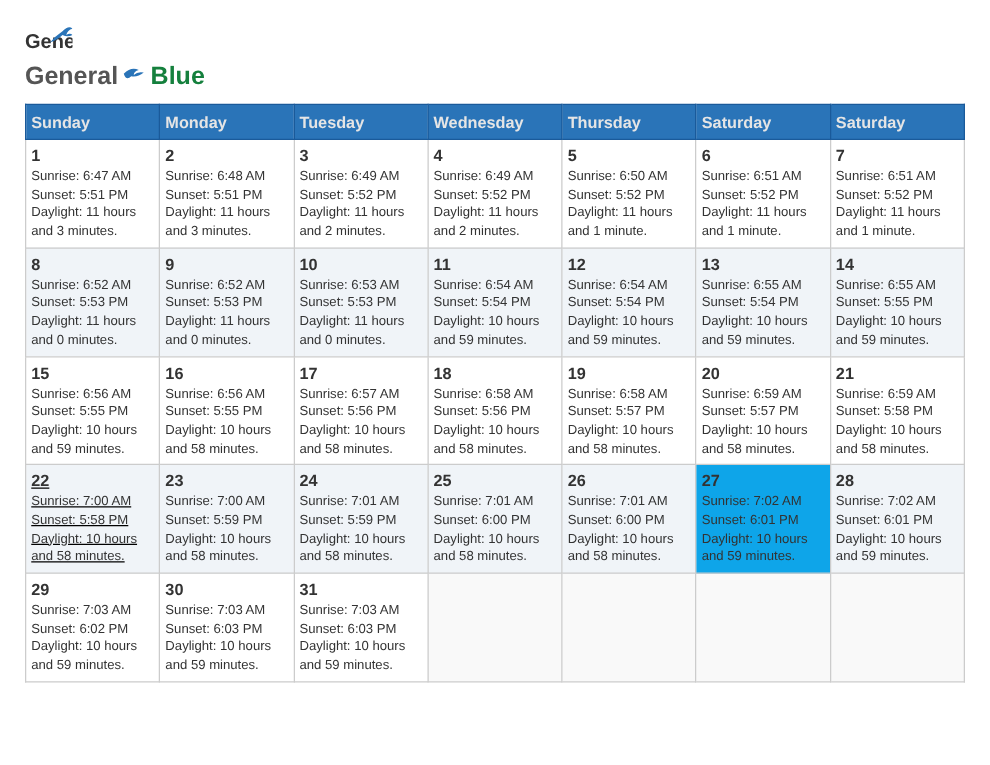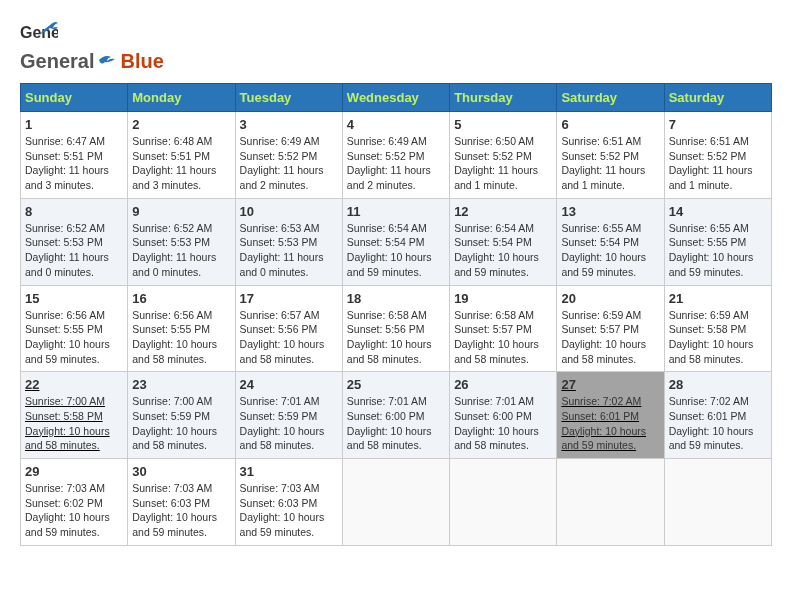--- a/index.html
+++ b/index.html
@@ -33,21 +33,21 @@
       font-size: 16px;
       color: #555;
     }
     .calendar {
       width: 100%;
       border-collapse: collapse;
       font-size: 11px;
     }
     .calendar th {
       background: #2a74b8;
-      color: #bef264;
+      color: #e5e5e5;
       padding: 6px 4px;
       text-align: left;
       font-size: 13px;
       font-weight: bold;
       border: 1px solid #1a5a9a;
       margin-top: 44px;
     }
     .calendar td {
       vertical-align: top;
       padding: 5px 4px;
@@ -86,21 +86,21 @@
           <text x="0" y="18" font-size="16" font-weight="bold" fill="#333" font-family="Arial">General</text>
           <path d="M30 5 Q35 0 38 3 Q34 4 33 8 Q36 6 38 8 Q34 10 30 8 Q26 12 20 14 Q24 9 30 5Z" fill="#2a74b8"></path>
         </svg>
       </div>
     </div>
     <div style="display:flex; align-items:baseline; gap:0;">
       <span style="font-size:20px; font-weight:bold; color:#555;">General</span>
       <svg viewBox="0 0 20 16" width="22" height="16" style="margin: 0 2px;">
         <path d="M2 8 Q8 2 14 5 Q10 6 10 9 Q13 6 18 7 Q13 11 8 10 Q4 14 2 8Z" fill="#2a74b8"></path>
       </svg>
-      <span style="font-size:20px; font-weight:bold; color:#c2410c;">Blue</span>
+      <span style="font-size:20px; font-weight:bold; color:#15803d;">Blue</span>
     </div>
   </div>
   <div class="title-area">
     <div class="month-title"></div>
     <div class="location"></div>
   </div>
 </div>
 
 <table class="calendar">
   <thead>
@@ -219,21 +219,21 @@
           <div class="day-info">Sunrise: 7:01 AM<br>Sunset: 5:59 PM<br>Daylight: 10 hours<br>and 58 minutes.</div>
         </td>
         <td style="background: rgb(240, 244, 248);">
           <span class="day-num">25</span>
           <div class="day-info">Sunrise: 7:01 AM<br>Sunset: 6:00 PM<br>Daylight: 10 hours<br>and 58 minutes.</div>
         </td>
         <td style="background: rgb(240, 244, 248);">
           <span class="day-num">26</span>
           <div class="day-info">Sunrise: 7:01 AM<br>Sunset: 6:00 PM<br>Daylight: 10 hours<br>and 58 minutes.</div>
         </td>
-        <td style="background: #a3a3a3; text-decoration: underline;">
+        <td style="background: #0ea5e9;">
           <span class="day-num">27</span>
           <div class="day-info">Sunrise: 7:02 AM<br>Sunset: 6:01 PM<br>Daylight: 10 hours<br>and 59 minutes.</div>
         </td>
         <td style="background: rgb(240, 244, 248);">
           <span class="day-num">28</span>
           <div class="day-info">Sunrise: 7:02 AM<br>Sunset: 6:01 PM<br>Daylight: 10 hours<br>and 59 minutes.</div>
         </td>
       </tr>
       <tr>
         <td>

